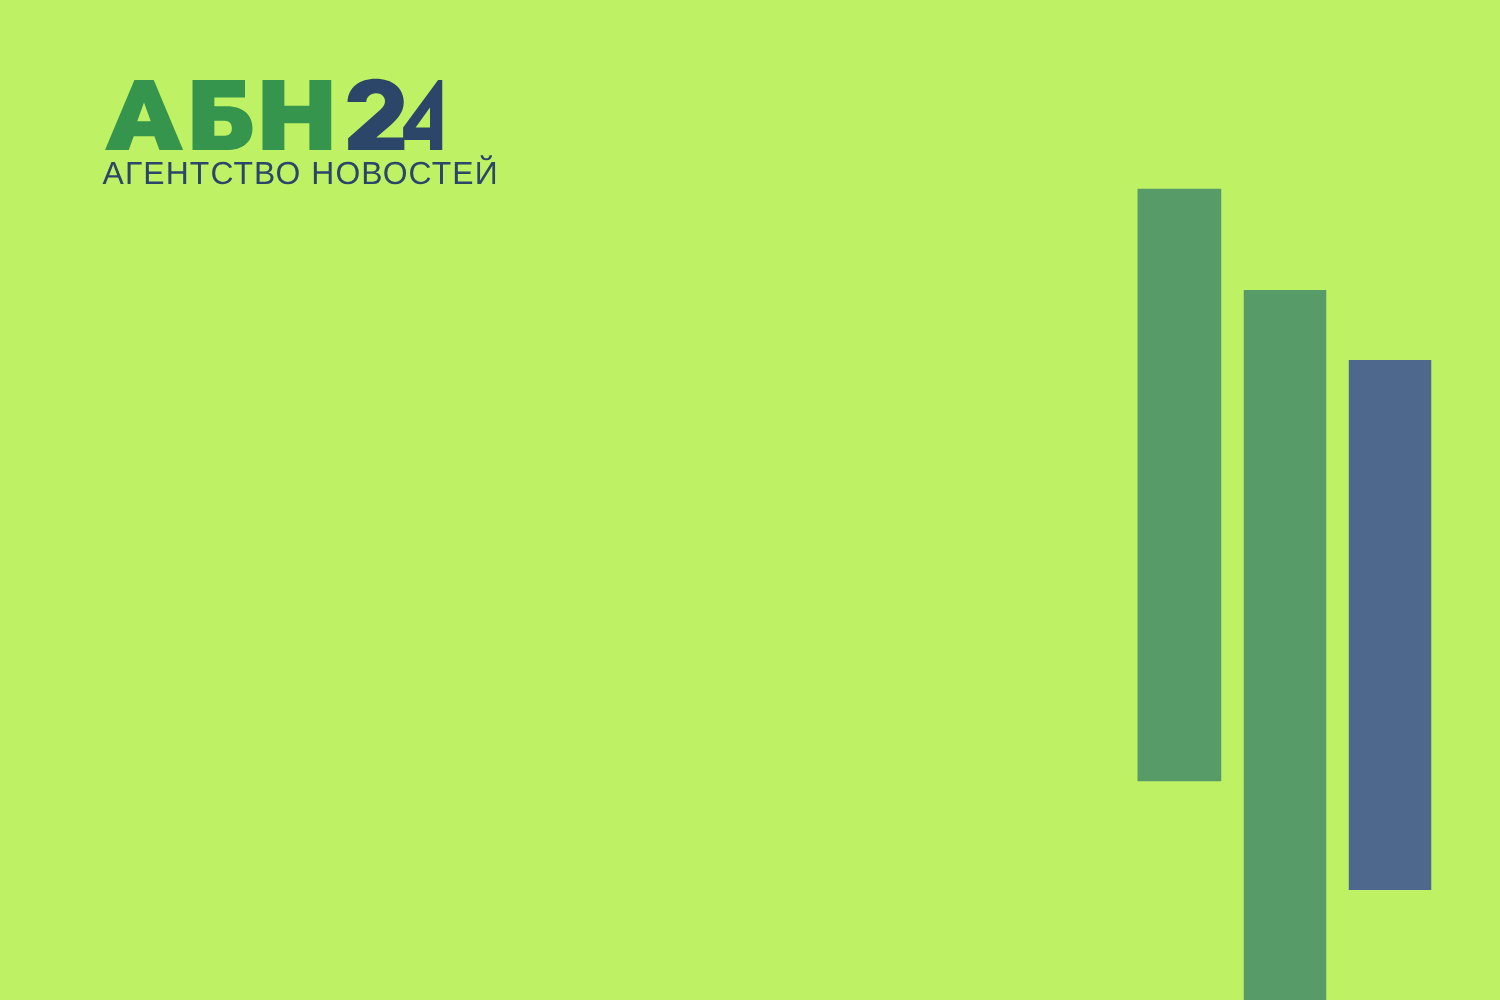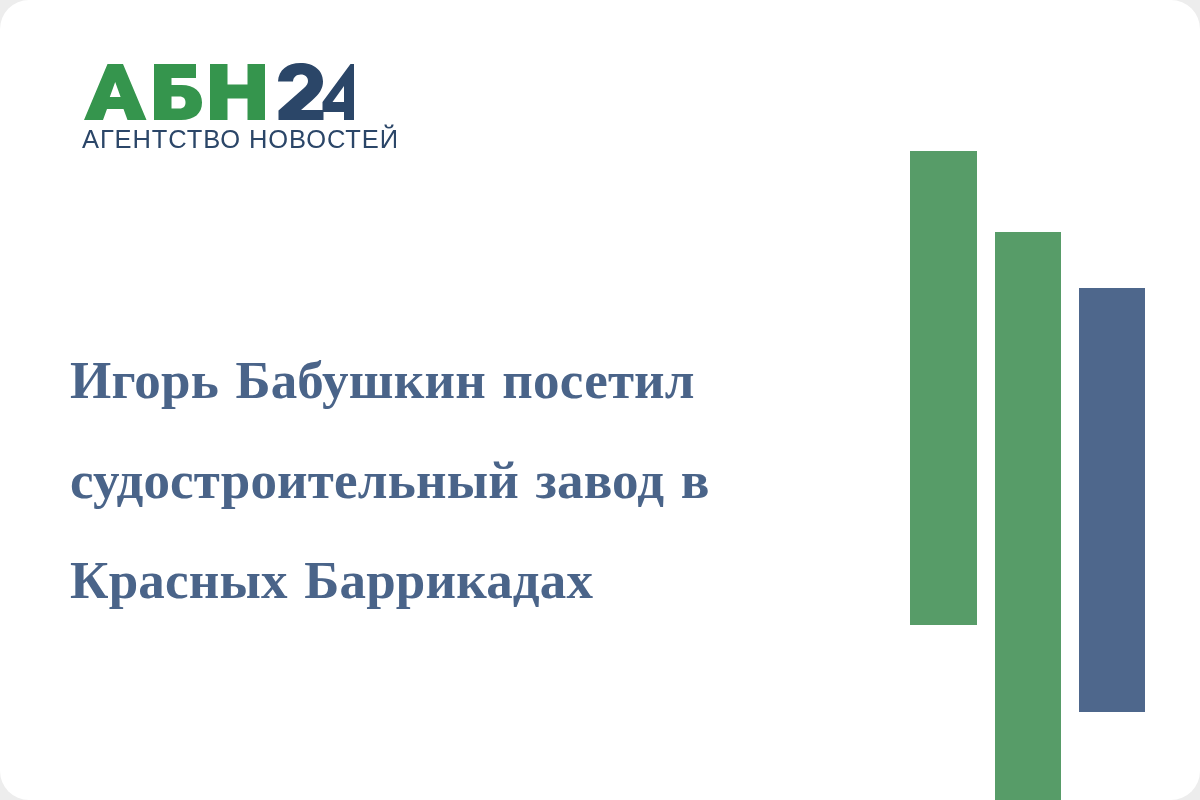--- a/index.html
+++ b/index.html
@@ -73,21 +73,21 @@
     font-size: 53px;
     line-height: 100px;
     color: #4a6489;
     letter-spacing: 0.2px;
     word-spacing: 3px;
   }
 </style>
 </head>
 <body style="background: rgb(237, 237, 237);">
 
-<div id="card" style="background: #ffffff; border-radius: 29px;">
+<div id="card" style="background: #bef264;">
 
   <div id="bars">
     <div class="bar" id="bar-1" style="background: rgb(87, 156, 104);"></div>
     <div class="bar" id="bar-2" style="background: rgb(87, 156, 104);"></div>
     <div class="bar" id="bar-3" style="background: rgb(78, 103, 140);"></div>
   </div>
 
   <div id="logo">
     <svg id="logo-mark" viewBox="0 0 272 60" xmlns="http://www.w3.org/2000/svg" aria-hidden="true">
 
@@ -106,15 +106,14 @@
                C241 26.5 237.5 32 230 38.5 L219 48 H241.5 V58 H196.5 V48.5
                L222 26 C224.8 23.4 226 21.4 226 19 C226 15.2 223 12.6 218.8 12.6
                C214.3 12.6 211.3 15.4 211 19.5 Z" fill="#2b4668"></path>
 
       <path d="M268.5 2 L240.5 40 V50 H262 V58 H272 V2 Z
                M262 40 H250.5 L262 24 Z" fill="#2b4668"></path>
     </svg>
     <span id="logo-tagline" style="color: rgb(43, 70, 104);">АГЕНТСТВО НОВОСТЕЙ</span>
   </div>
 
-  <h1 id="headline" style="color: rgb(74, 100, 137);">Игорь Бабушкин посетил судостроительный завод в Красных Баррикадах</h1>
 
 </div>
 
 </body></html>

